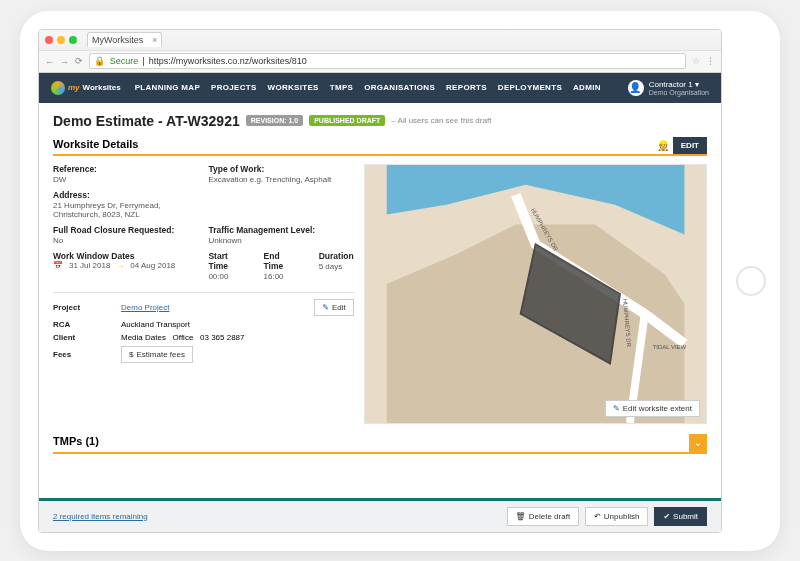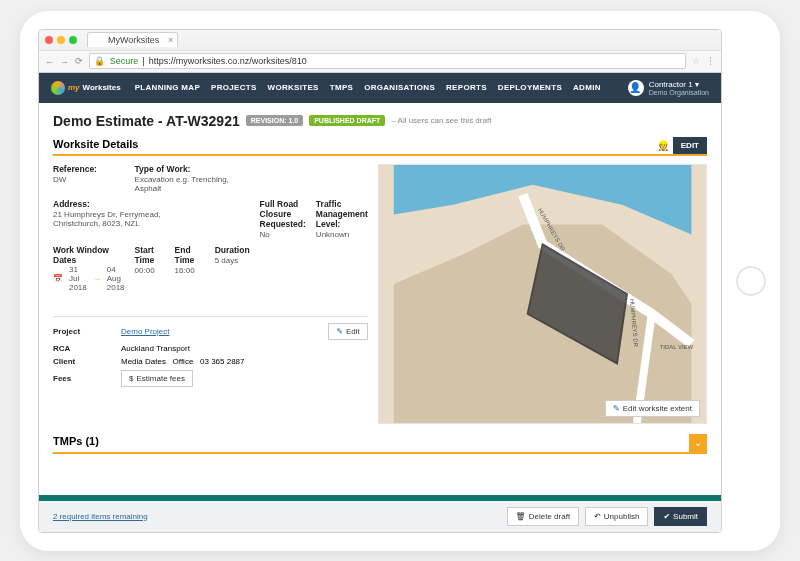--- a/index.html
+++ b/index.html
@@ -6,21 +6,21 @@
   body{background:#f0f0f0;display:flex;justify-content:center;align-items:center;height:561px;width:800px;overflow:hidden}
   .tablet{background:#fff;border-radius:28px;width:760px;height:540px;box-shadow:0 4px 18px rgba(0,0,0,.08);position:relative;display:flex;align-items:center}
   .home-btn{position:absolute;right:14px;top:50%;transform:translateY(-50%);width:30px;height:30px;border-radius:50%;border:2px solid #e5e5e5}
   .screen{margin:18px 58px 18px 18px;flex:1;height:504px;border:1px solid #d0d0d0;border-radius:4px;overflow:hidden;display:flex;flex-direction:column;background:#fff}
   
   .chrome-top{background:linear-gradient(#f6f6f6,#eaeaea);border-bottom:1px solid #d0d0d0;font-size:9px;color:#444}
   .tab-row{display:flex;align-items:center;height:20px;padding:0 6px;gap:4px}
   .traffic{display:flex;gap:4px;margin-right:6px}
   .traffic span{width:8px;height:8px;border-radius:50%}
   .tr-r{background:#ff5f56}.tr-y{background:#ffbd2e}.tr-g{background:#27c93f}
-  .tab{background:#fff;border:1px solid #d0d0d0;border-bottom:none;border-radius:3px 3px 0 0;padding:2px 18px 2px 20px;font-size:9px;position:relative}
+  .tab{background:#fff;border:1px solid #d0d0d0;border-bottom:none;border-radius:3px 3px 0 0;padding:2px 18px 2px 4px;font-size:9px;position:relative}
   .tab-x{position:absolute;right:4px;top:2px;color:#888}
   .addr-row{display:flex;align-items:center;height:22px;padding:0 6px;gap:6px;background:#f6f6f6;border-top:1px solid #e0e0e0}
   .addr-nav{display:flex;gap:6px;color:#888}
   .addr-bar{flex:1;background:#fff;border:1px solid #d0d0d0;border-radius:2px;height:16px;display:flex;align-items:center;padding:0 5px;font-size:9px;color:#333;gap:4px}
   .lock{color:#2a8a2a;font-weight:bold}
   .secure{color:#2a8a2a}
   .star{color:#bbb}
   .hamb{color:#888}
   
   .app-hdr{background:#2c3e50;color:#fff;display:flex;align-items:center;height:30px;padding:4px 12px;font-size:8px}
@@ -41,21 +41,21 @@
   .badge{font-size:7px;padding:2px 5px;border-radius:2px;color:#fff;font-weight:600}
   .b-rev{background:#9b9b9b}.b-pub{background:#7ab829}
   .draft-note{font-size:8px;color:#888}
   .sec-hdr{display:flex;align-items:center;border-bottom:2px solid #f5a623;margin-bottom:8px}
   .sec-hdr h2{font-size:11px;font-weight:700;flex:1;padding-bottom:3px}
   .sec-ico{width:18px;color:#2c3e50;text-align:center;font-size:10px}
   .edit-btn{background:#2c3e50;color:#fff;font-size:8px;font-weight:700;padding:4px 8px;border:none;cursor:pointer}
   .content{display:flex;gap:10px}
   .left{flex:0 0 46%}
   .right{flex:1;position:relative}
-  .grid2{display:grid;grid-template-columns:1fr 1fr 1fr 1fr;gap:6px 10px;font-size:8px;margin-bottom:24px}
+  .grid2{display:grid;grid-template-columns:1fr 1fr;gap:6px 10px;font-size:8px;margin-bottom:11px}
   .fld-l{font-weight:700;color:#222;font-size:8.5px}
   .fld-v{color:#555;font-size:8px;margin-top:1px}
   .full{grid-column:1/3}
   .dates{display:flex;gap:6px;align-items:center;font-size:8px;color:#555}
   .cal-ic{color:#f5a623}
   .arrow{color:#f5a623}
   .times{display:grid;grid-template-columns:1fr 1fr 1fr;gap:20px}
   .hr{border:none;border-top:1px solid #e0e0e0;margin:6px 0}
   .proj{display:grid;grid-template-columns:60px 1fr auto;gap:4px 8px;font-size:8px;align-items:center}
   .proj .lbl{font-weight:700;color:#222}
@@ -64,21 +64,21 @@
   .pen{color:#2c6aa0}
   
   .map{position:relative;height:260px;background:#e8dbc7;overflow:hidden;border:1px solid #e5e5e5}
   .map svg{position:absolute;inset:0}
   .map-btn{position:absolute;right:6px;bottom:6px}
   
   .tmp-hdr{display:flex;align-items:center;border-bottom:2px solid #f5a623;margin-top:10px}
   .tmp-hdr h2{flex:1;font-size:11px;font-weight:700;padding-bottom:3px}
   .tmp-toggle{background:#f5a623;color:#fff;width:18px;height:18px;display:flex;align-items:center;justify-content:center;font-size:10px;cursor:pointer}
   
-  .ftr{margin-top:auto;background:#f0f1f3;border-top:6px solid #0f766e;display:flex;align-items:center;padding:6px 14px;gap:6px}
+  .ftr{margin-top:auto;background:#f0f1f3;border-top:3px solid #0f766e;display:flex;align-items:center;padding:6px 14px;gap:6px}
   .req{font-size:8px;color:#2c6aa0;text-decoration:underline;cursor:pointer;flex:1}
   .f-btn{font-size:8px;border:1px solid #ccc;background:#fff;padding:4px 8px;display:inline-flex;align-items:center;gap:3px;cursor:pointer;color:#333}
   .f-btn.primary{background:#2c3e50;color:#fff;border-color:#2c3e50}
 </style>
 </head>
 <body>
 
 <div class="tablet">
   <div class="home-btn"></div>
   <div class="screen">

